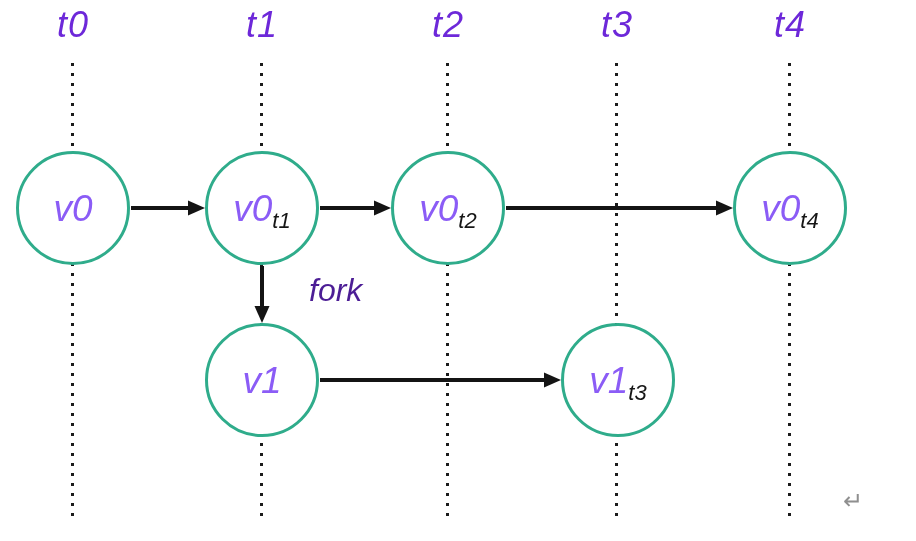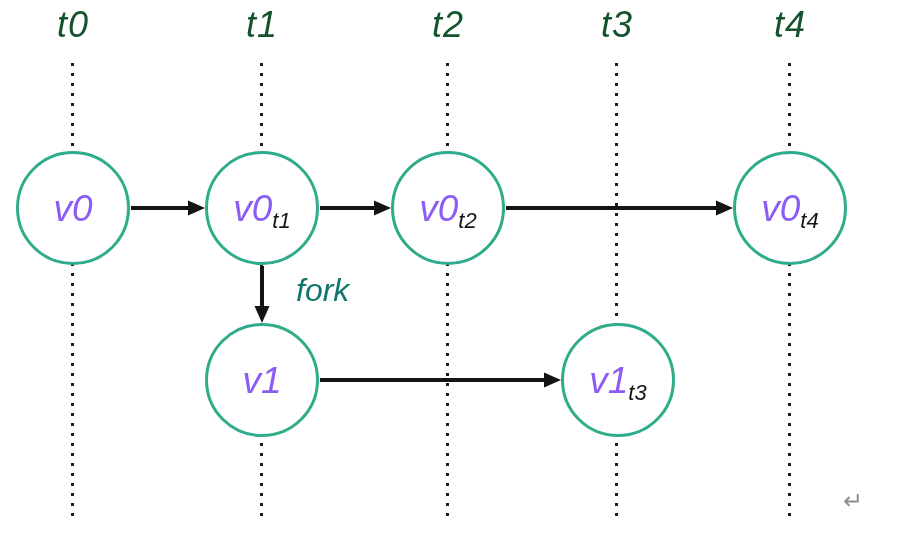--- a/index.html
+++ b/index.html
@@ -17,21 +17,21 @@
   }
   
   .tl-label {
     position: absolute;
     top: 4px;
     width: 90px;
     text-align: center;
     font-size: 36px;
     font-style: italic;
     font-weight: 500;
-    color: #14532d;
+    color: #6d28d9;
     z-index: 2;
     letter-spacing: 1px;
   }
   
   .tl-line {
     position: absolute;
     top: 63px;
     height: 455px;
     width: 3px;
     background-image: repeating-linear-gradient(
@@ -77,25 +77,25 @@
   .edge-line {
     stroke: #141414;
     stroke-width: 4;
   }
   .edge-head {
     fill: #141414;
     stroke: none;
   }
   .fork-label {
     position: absolute;
-    left: 296px;
+    left: 309px;
     top: 272px;
     font-size: 32px;
     font-style: italic;
-    color: #0f766e;
+    color: #4c1d95;
     z-index: 4;
   }
   .return-mark {
     position: absolute;
     left: 843px;
     top: 487px;
     font-size: 24px;
     color: #8F8F8F;
     z-index: 2;
     font-style: normal;

